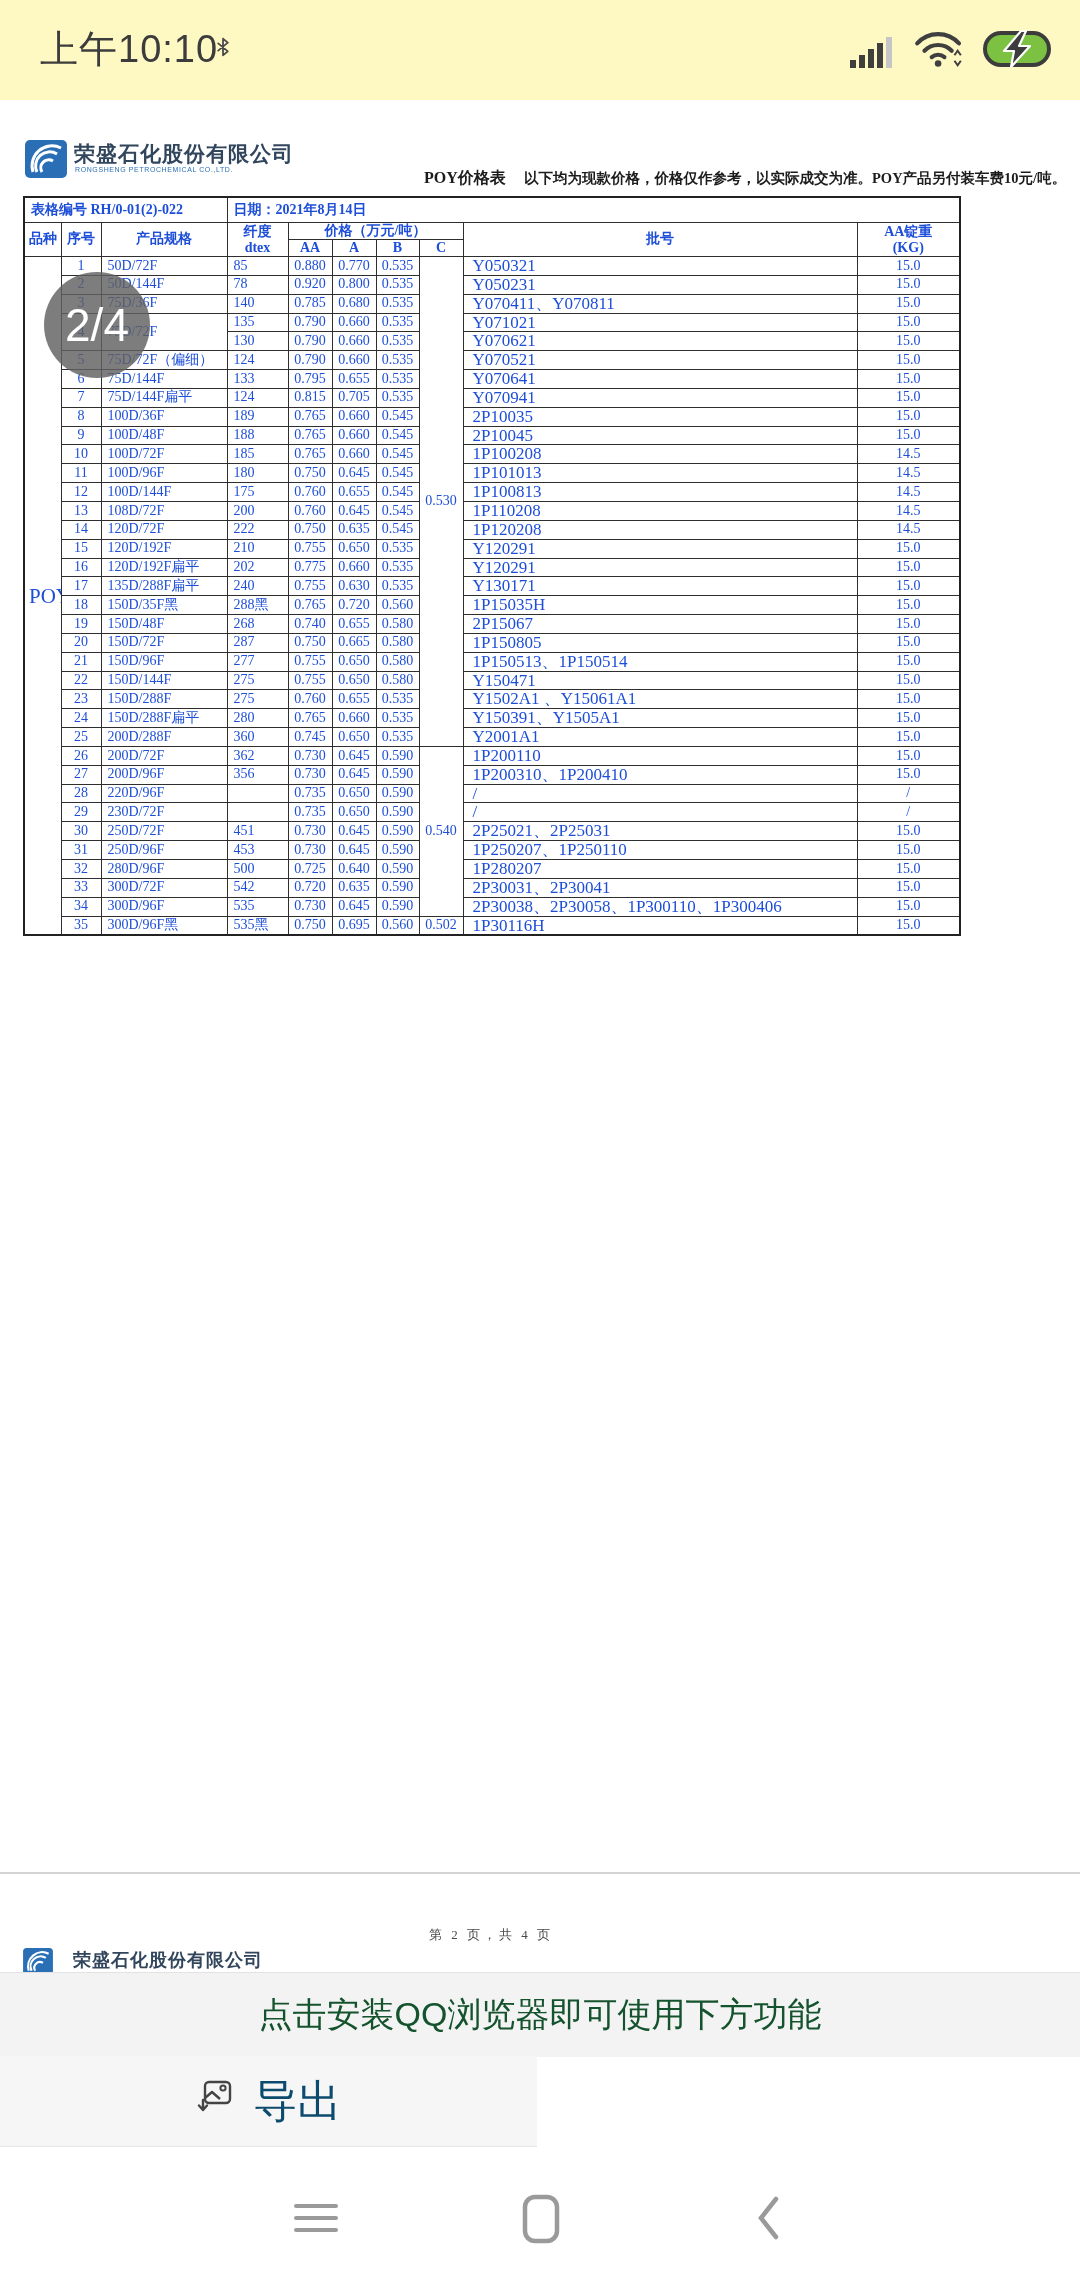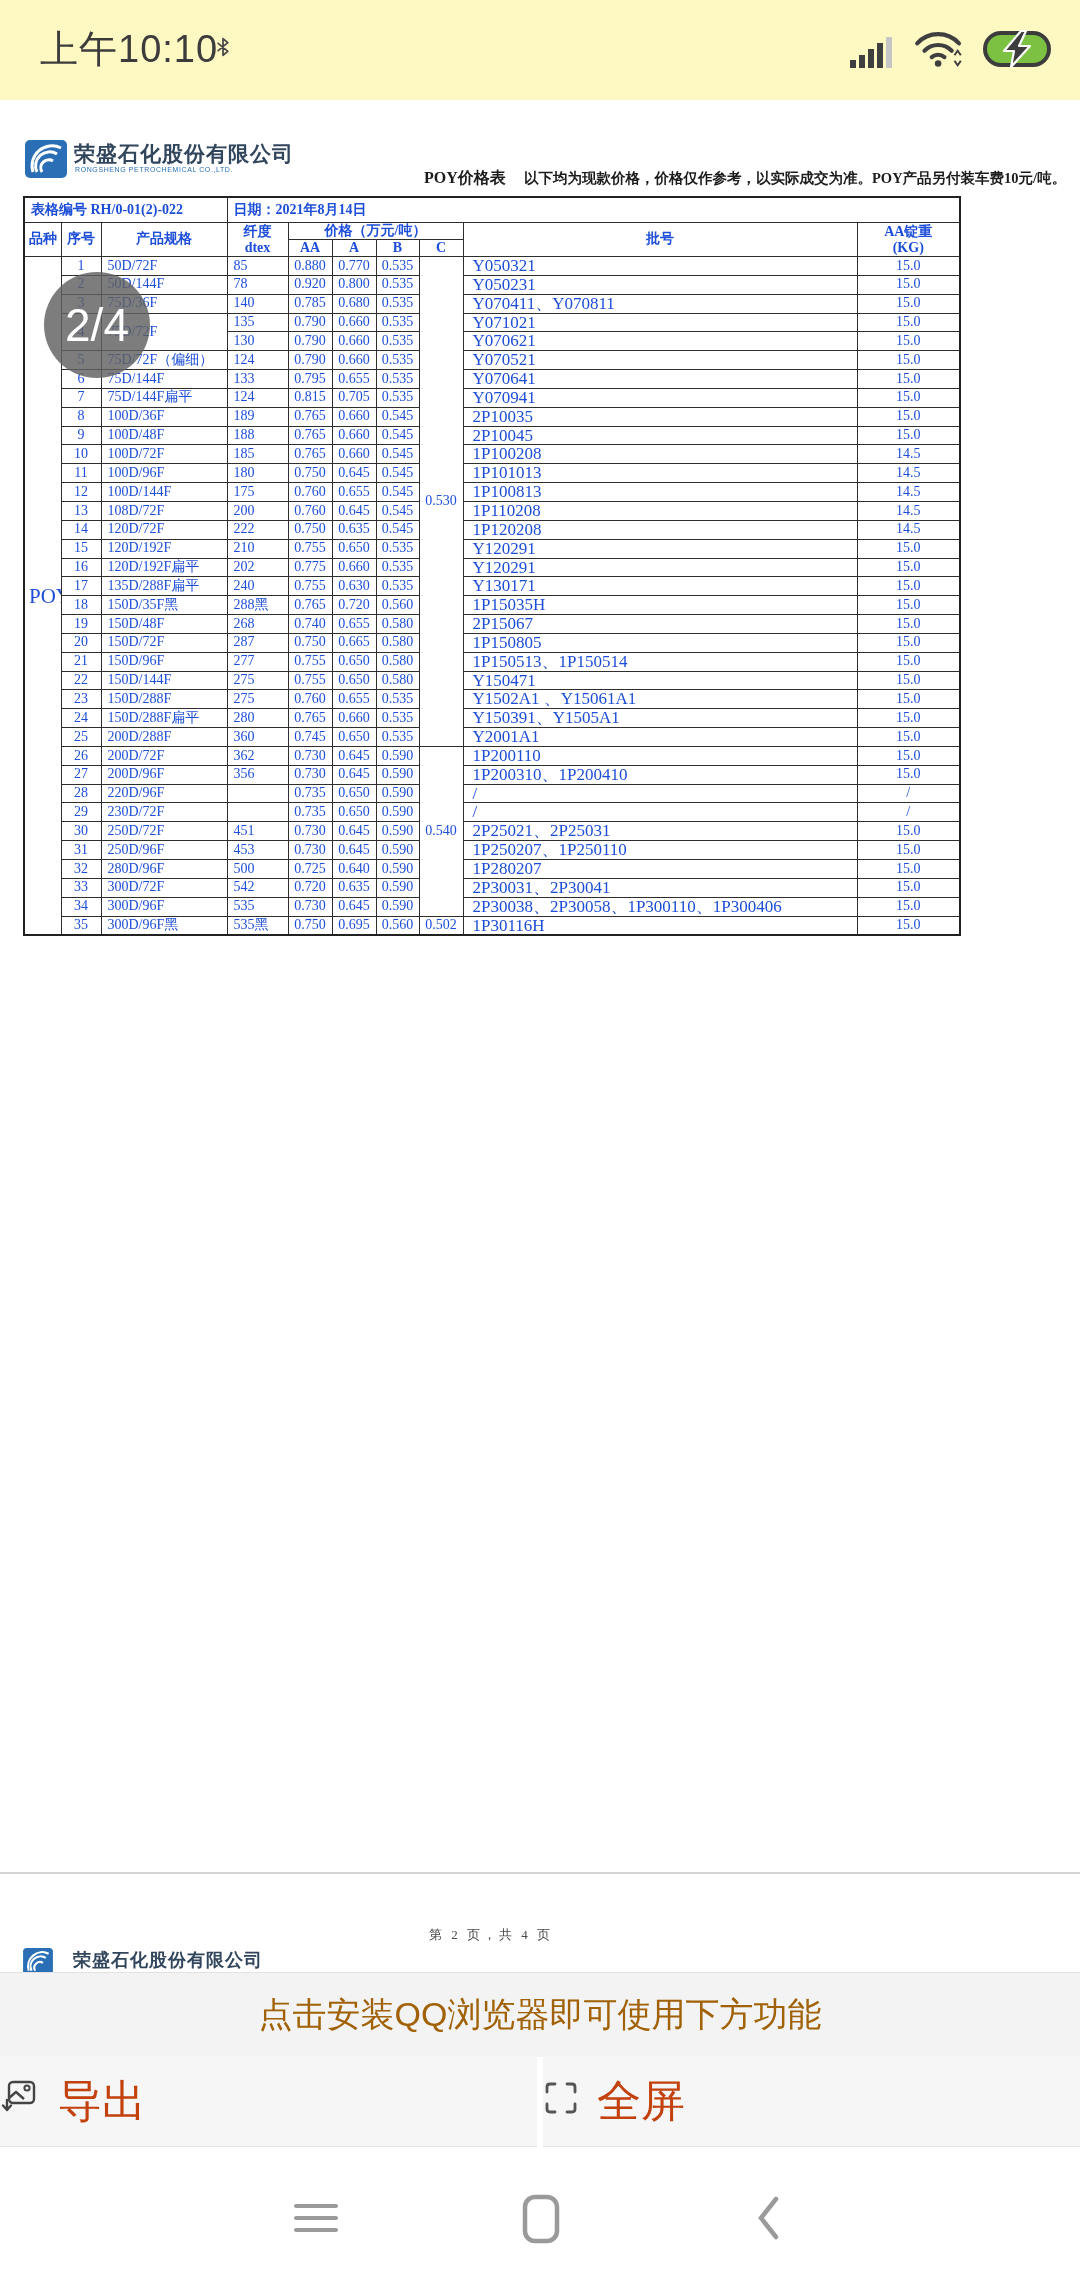--- a/index.html
+++ b/index.html
@@ -50,24 +50,24 @@
   .pfooter{position:absolute;left:23px;top:1806px;width:936px;text-align:center;font-size:13px;
            color:#4a4a4a;letter-spacing:3px;font-family:"Liberation Serif","DejaVu Serif",serif;}
   .sep{position:absolute;left:0;top:1872px;width:1080px;height:2px;background:#d4d4d4;}
   .sliver{position:absolute;left:23px;top:1948px;height:24px;width:600px;overflow:hidden;}
   .sliver .s-company{position:absolute;left:50px;top:0;font-size:18px;font-weight:700;color:#31465c;
            font-family:"Liberation Sans","DejaVu Sans",sans-serif;letter-spacing:1px;}
 
   
   .banner{position:absolute;left:0;top:1972px;width:1080px;height:84px;background:#f3f3f3;
           border-top:1px solid #e2e2e2;display:flex;align-items:center;justify-content:center;
-          font-size:34px;color:#a16207;}
+          font-size:34px;color:#14532d;}
   .actionbar{position:absolute;left:0;top:2056px;width:1080px;height:90px;}
   .act{position:absolute;top:0;height:90px;width:537px;background:#f6f6f6;border-bottom:1px solid #e6e6e6;
-       display:flex;align-items:center;gap:18px;font-size:44px;color:#c2410c;}
+       display:flex;align-items:center;justify-content:center;gap:18px;font-size:44px;color:#0c4a6e;}
   .act.left{left:0;} .act.right{left:543px;}
 
   
   .navbar{position:absolute;left:0;top:2190px;width:1080px;height:90px;background:#fff;}
   .nav-menu{position:absolute;left:294px;top:2202px;}
   .nav-home{position:absolute;left:522px;top:2194px;}
   .nav-back{position:absolute;left:756px;top:2196px;}
 </style>
 </head>
 <body>
@@ -556,28 +556,20 @@
       <span>
         <svg width="40" height="40" viewBox="0 0 40 40">
           <rect x="9" y="6" width="25" height="21" rx="4" stroke="#444" stroke-width="2.4" fill="none"></rect>
           <circle cx="27" cy="12" r="2.6" stroke="#444" stroke-width="2" fill="none"></circle>
           <path d="M9 22 l7-6 8 7" stroke="#444" stroke-width="2.4" fill="none" stroke-linejoin="round"></path>
           <path d="M7 24 v10 M7 34 l-4-4.5 M7 34 l4-4.5" stroke="#444" stroke-width="2.4" fill="none" stroke-linecap="round"></path>
         </svg>
       </span>
       <span>导出</span>
     </div>
-    <div class="act right">
-      <span>
-        <svg width="36" height="36" viewBox="0 0 36 36">
-          <path d="M4 12 V7 Q4 4 7 4 H12 M24 4 H29 Q32 4 32 7 V12 M32 24 V29 Q32 32 29 32 H24 M12 32 H7 Q4 32 4 29 V24" stroke="#555" stroke-width="2.8" fill="none" stroke-linecap="round"></path>
-        </svg>
-      </span>
-      <span>全屏</span>
-    </div>
   </div>
 
   <div class="navbar"></div>
   <span class="nav-menu">
     <svg width="44" height="32" viewBox="0 0 44 32">
       <rect x="0" y="2" width="44" height="4" rx="2" fill="#9a9a9a"></rect>
       <rect x="0" y="14" width="44" height="4" rx="2" fill="#9a9a9a"></rect>
       <rect x="0" y="26" width="44" height="4" rx="2" fill="#9a9a9a"></rect>
     </svg>
   </span>

